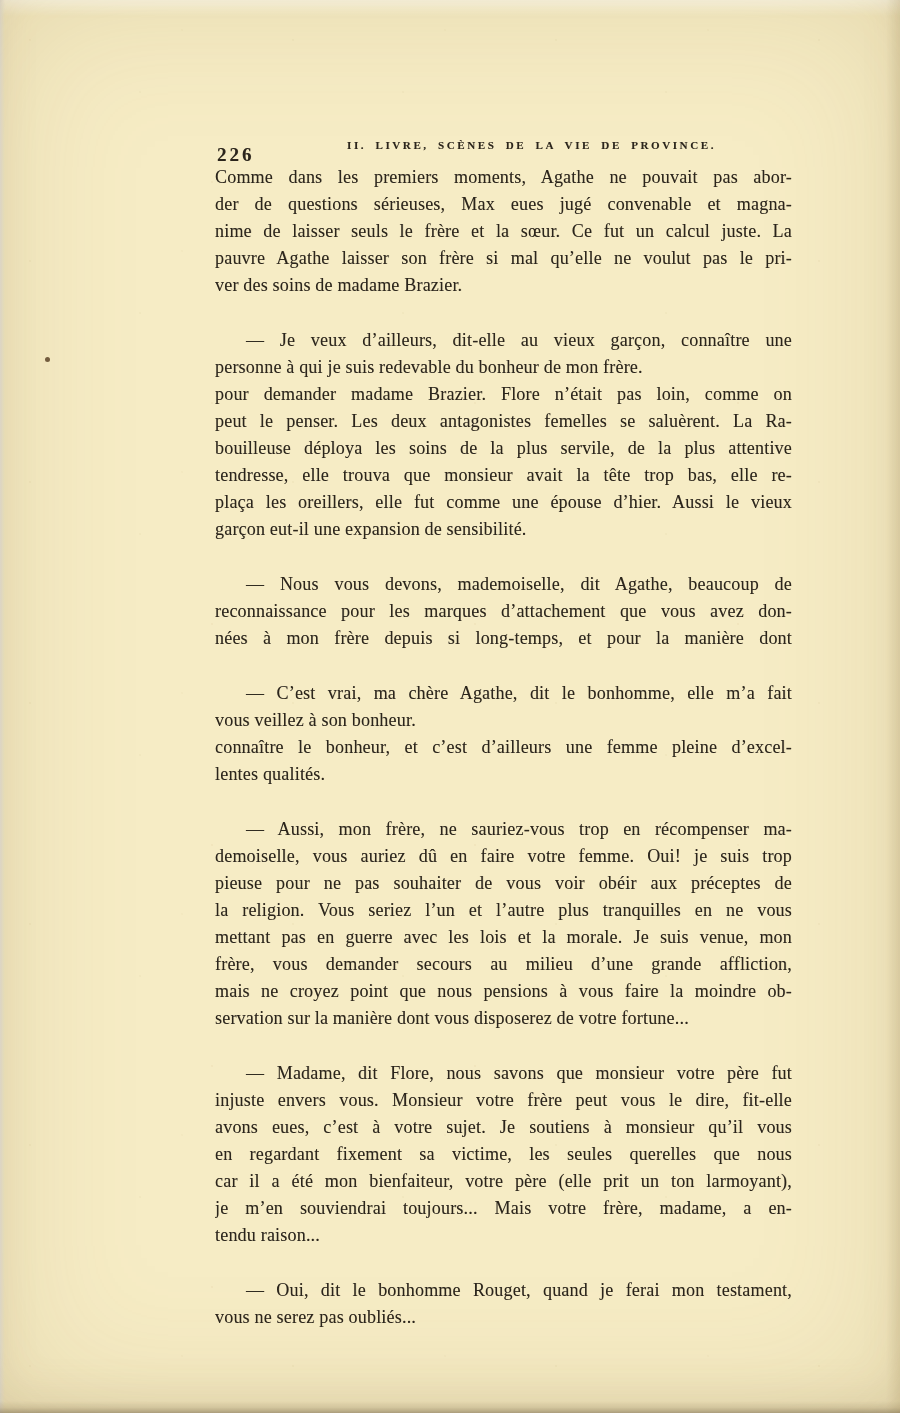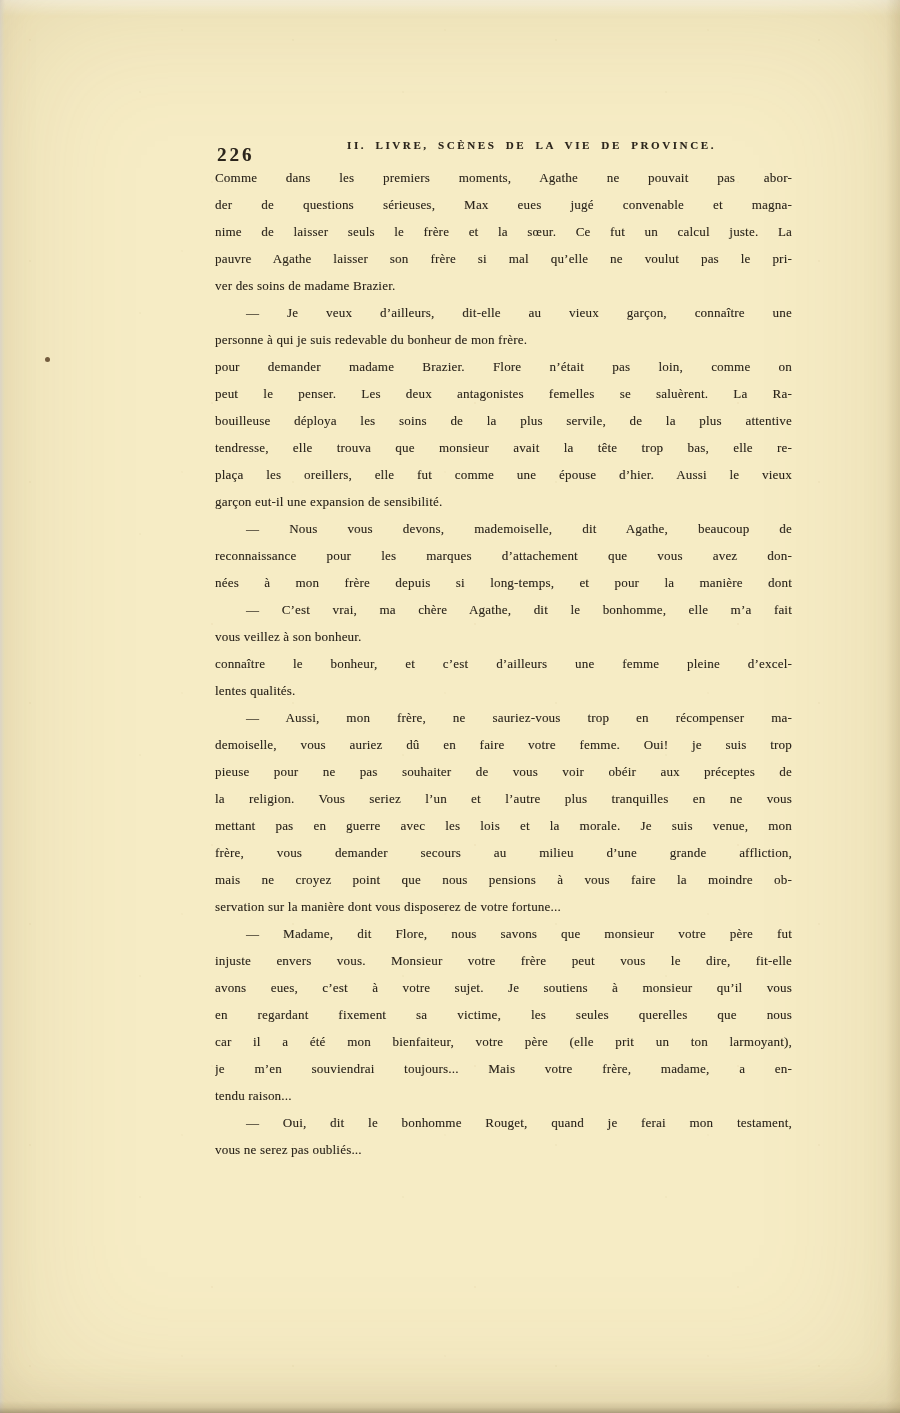--- a/index.html
+++ b/index.html
@@ -83,32 +83,32 @@
     padding-top: 3px;
     text-shadow: 0.3px 0.3px 0 rgba(40,32,20,.3);
     white-space: nowrap;
   }
   .body-text {
     position: absolute;
     left: 215px;
     top: 164px;
     width: 577px;
     color: var(--ink, #2b251c);
-    font-size: 13px;
+    font-size: 18px;
   }
   .line {
     height: 27px;
     line-height: 27px;
     overflow: hidden;
     text-align: justify;
     text-align-last: justify;
     text-shadow: 0.3px 0.3px 0 rgba(40,32,20,.28);
     letter-spacing: 0.2px;
   }
-  .line.indent { padding-left: 31px; }
+  .line.indent { padding-left: 31px; margin-top: 28px; }
   .line.para-end { text-align-last: left; }
   .ink-spot {
     position: absolute;
     left: 45px;
     top: 357px;
     width: 5px;
     height: 5px;
     border-radius: 50%;
     background: #5a4228;
     opacity: .85;

